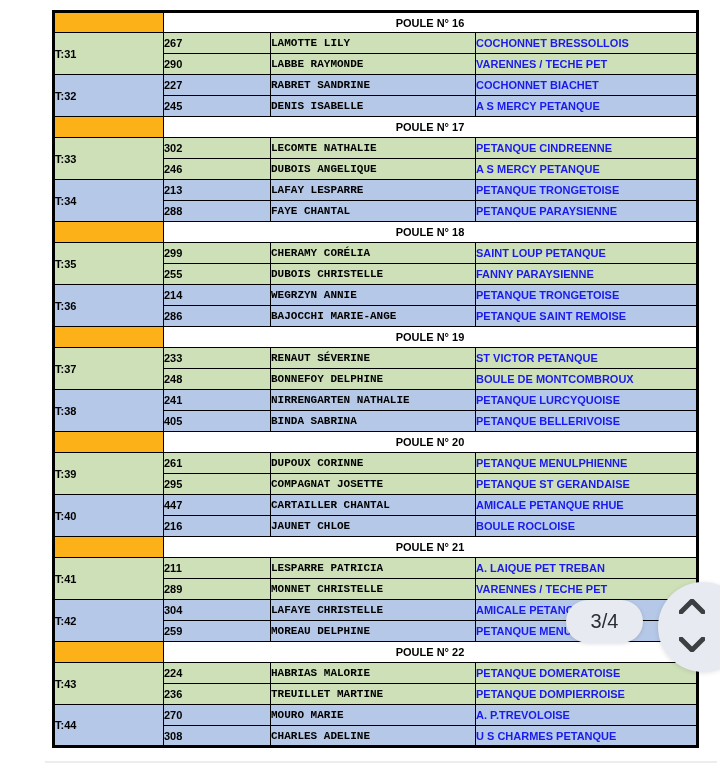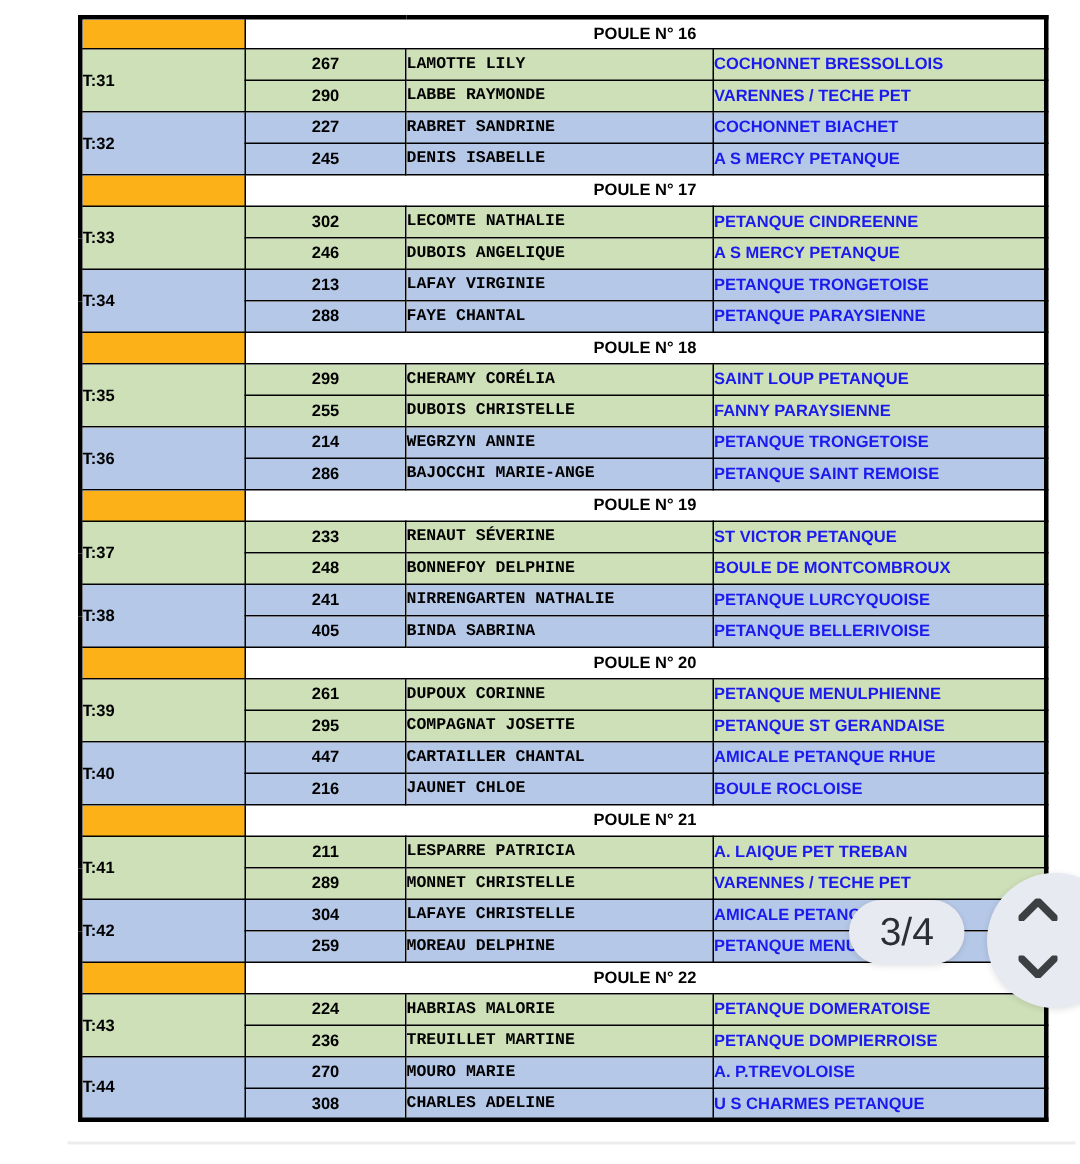--- a/index.html
+++ b/index.html
@@ -20,36 +20,36 @@
     overflow:hidden;white-space:nowrap;box-sizing:border-box;
   }
   tr.header-row td{height:22px;border-top:3px solid var(--c-border);border-bottom:3px solid var(--c-border);}
   td.corner-cell{background:var(--c-orange);border:3px solid var(--c-border);}
   td.pool-title{background:#ffffff;text-align:center;border-left:3px solid var(--c-border);border-right:3px solid var(--c-border);}
   td.time-cell{
     border-left:3px solid var(--c-border);
     border-right:3px solid var(--c-border);border-bottom:3px solid var(--c-border);
   }
   tr.block-start td{border-top:3px solid var(--c-border);}
-  td.num-cell{text-align:center;border-left-width:2px;border-right-width:2px;}
+  td.num-cell{border-left-width:2px;border-right-width:2px;}
   td.name-cell{text-align:left;padding-left:4px;border-right-width:2px;font-family:Liberation Mono, monospace;}
   td.club-cell{text-align:left;padding-left:3px;color:var(--c-club);margin-left:47px;}
   tr.green td{background:var(--c-green);}
   tr.blue td{background:var(--c-blue);}
   
   .page-separator{
     position:absolute;left:45px;right:3px;top:761px;height:2px;
     background:#ebedef;
   }
   
   .page-pill{
     position:absolute;left:566px;top:600px;width:77px;height:43px;
     background:var(--c-overlay-bg);border-radius:22px;
     display:flex;align-items:center;justify-content:center;
-    font-size:26px;color:#2b2f33;font-weight:normal;
+    font-size:20px;color:#2b2f33;font-weight:normal;
     box-shadow:0 1px 4px rgba(0,0,0,0.12);
   }
   .scroll-control{
     position:absolute;left:658px;top:582px;width:90px;height:90px;
     background:var(--c-overlay-bg);border-radius:50%;
     box-shadow:0 1px 5px rgba(0,0,0,0.12);
   }
   .scroll-control svg{position:absolute;left:21px;display:block;}
   .scroll-control svg.up{top:17px;}
   .scroll-control svg.down{top:55px;}
@@ -102,21 +102,21 @@
         <td class="club-cell">PETANQUE CINDREENNE</td>
       </tr>
       <tr class="player-row green">
         <td class="num-cell">246</td>
         <td class="name-cell">DUBOIS ANGELIQUE</td>
         <td class="club-cell">A S MERCY PETANQUE</td>
       </tr>
       <tr class="player-row blue block-start">
         <td class="time-cell" rowspan="2">T:34</td>
         <td class="num-cell">213</td>
-        <td class="name-cell">LAFAY VIRGINIE</td>
+        <td class="name-cell">LAFAY LESPARRE</td>
         <td class="club-cell">PETANQUE TRONGETOISE</td>
       </tr>
       <tr class="player-row blue">
         <td class="num-cell">288</td>
         <td class="name-cell">FAYE CHANTAL</td>
         <td class="club-cell">PETANQUE PARAYSIENNE</td>
       </tr>
       <tr class="header-row">
         <td class="corner-cell"></td>
         <td class="pool-title" colspan="3">POULE N° 18</td>

